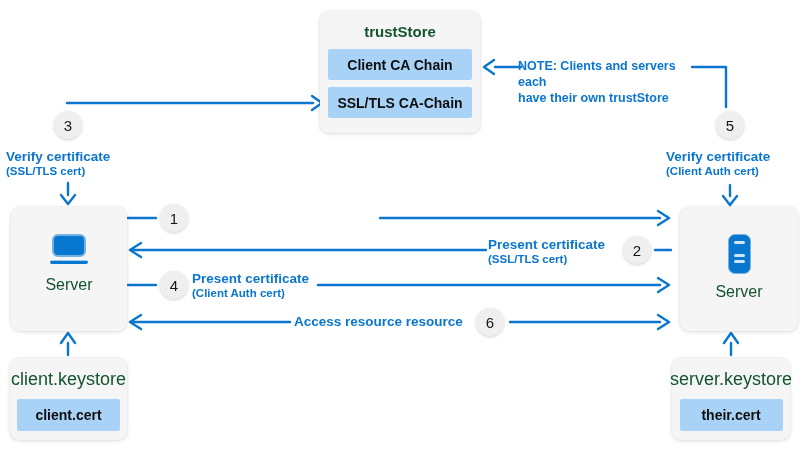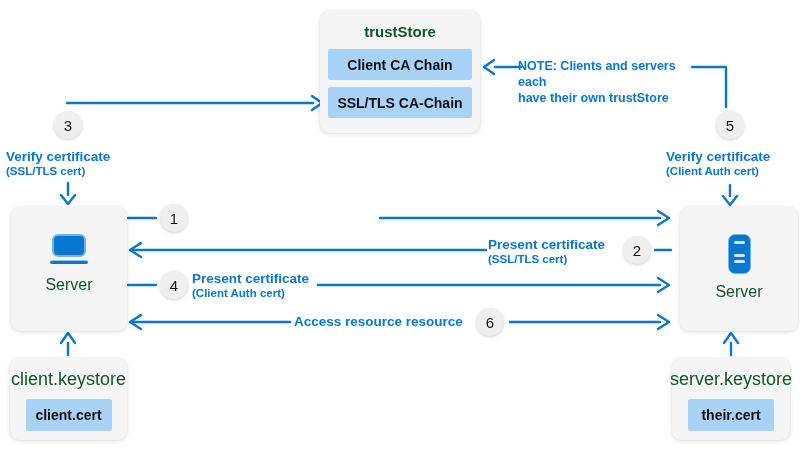--- a/index.html
+++ b/index.html
@@ -56,21 +56,21 @@
   .serverico .bar { width:11px; height:3px; background:#cfe6fb; border-radius:2px; }
   .serverico .bar.b1 { margin-top:6px; }
   .serverico .bar.b2 { margin-top:10px; }
   .serverico .bar.b3 { margin-top:3px; }
 
   
   .keystore { padding-top:11px; }
   .keystore-client { left:10px;  top:358px; width:117px; height:82px; }
   .keystore-server { left:672px; top:358px; width:118px; height:82px; }
   .keystore .panel-title { font-size:18px; font-weight:500; }
-  .keystore .chip { width:86px; height:32px; margin-top:9px; }
+  .keystore .chip { width:103px; height:32px; margin-top:9px; }
 
   
   .lbl-verify-ssl        { left:6px;   top:149px; width:130px; }
   .lbl-verify-clientauth { left:666px; top:149px; width:130px; }
   .lbl-row1 { left:192px; top:211px; width:184px; }
   .lbl-row2 { left:488px; top:237px; width:122px; }
   .lbl-row4 { left:192px; top:271px; width:122px; }
   .lbl-row6 { left:294px; top:314px; width:172px; }
   .lbl-note { left:518px; top:58px;  width:181px; font-size:12.5px; line-height:16px; }
 

